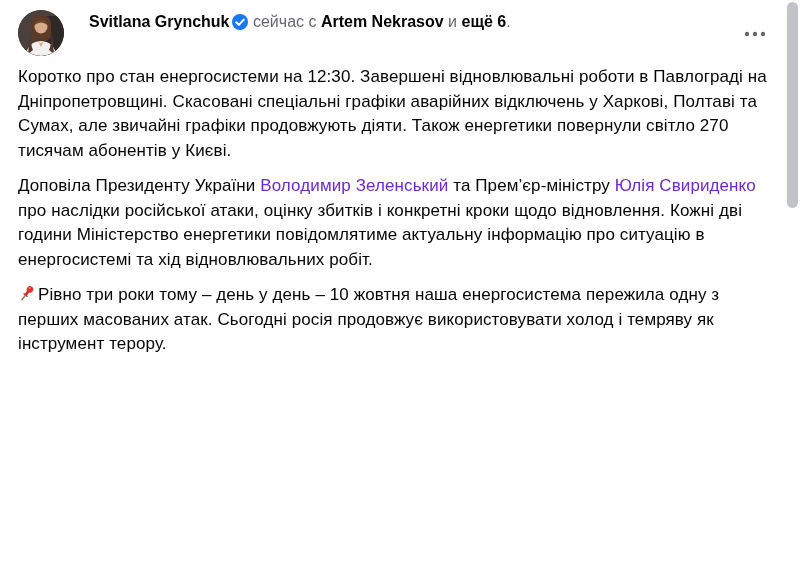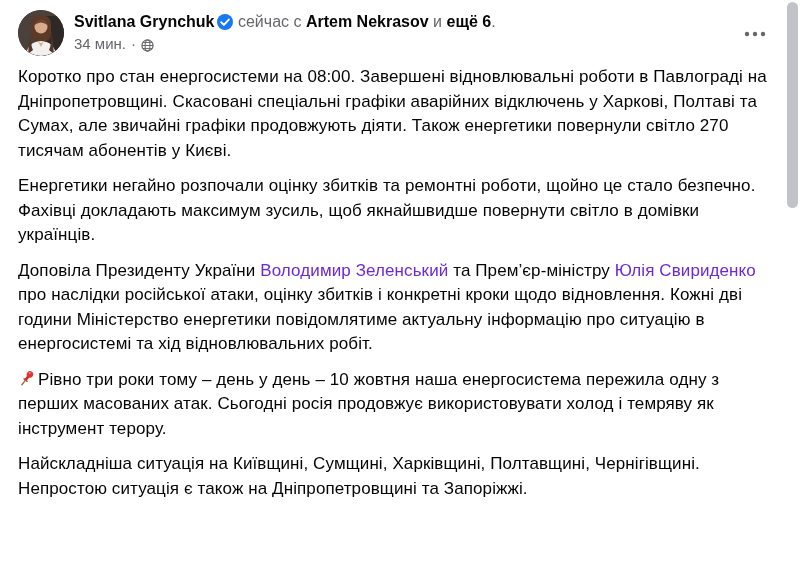--- a/index.html
+++ b/index.html
@@ -17,20 +17,21 @@
     width: 800px;
     height: 574px;
     background: #ffffff;
   }
   
   .header {
     display: flex;
     align-items: flex-start;
     padding: 10px 16px 2px 18px;
     position: relative;
+    gap: 15px;
   }
   .avatar {
     width: 46px;
     height: 46px;
     border-radius: 50%;
     overflow: hidden;
     flex-shrink: 0;
     background: #3c3734;
     cursor: pointer;
   }
@@ -140,55 +141,40 @@
       <div class="name-line">
         <span class="author">Svitlana Grynchuk</span><span class="badge"><svg width="16" height="16" viewBox="0 0 16 16">
               <circle cx="8" cy="8" r="8" fill="#1877f2"></circle>
               <path d="M4.2 8.2 L6.9 10.9 L11.8 5.6" fill="none" stroke="#ffffff" stroke-width="2" stroke-linecap="round" stroke-linejoin="round"></path>
             </svg></span>
         <span class="ctx">сейчас с</span>
         <span class="tagged">Artem Nekrasov</span>
         <span class="ctx">и</span>
         <span class="tagged">ещё 6</span><span class="ctx">.</span>
       </div>
-      <div class="meta-line">
-        <span>34 мин.</span>
-        <span>·</span>
-        <span class="globe">
-          <svg width="13" height="13" viewBox="0 0 14 14">
-            <circle cx="7" cy="7" r="6" fill="none" stroke="#65676b" stroke-width="1.3"></circle>
-            <ellipse cx="7" cy="7" rx="2.6" ry="6" fill="none" stroke="#65676b" stroke-width="1.1"></ellipse>
-            <line x1="1" y1="7" x2="13" y2="7" stroke="#65676b" stroke-width="1.1"></line>
-            <line x1="2" y1="3.8" x2="12" y2="3.8" stroke="#65676b" stroke-width="1.0"></line>
-            <line x1="2" y1="10.2" x2="12" y2="10.2" stroke="#65676b" stroke-width="1.0"></line>
-          </svg>
-        </span>
-      </div>
     </div>
 
     <div class="more-btn">
       <svg width="22" height="6" viewBox="0 0 22 6">
         <circle cx="3" cy="3" r="2.2" fill="#65676b"></circle>
         <circle cx="11" cy="3" r="2.2" fill="#65676b"></circle>
         <circle cx="19" cy="3" r="2.2" fill="#65676b"></circle>
       </svg>
     </div>
   </div>
 
   <div class="post-body">
-      <p class="post-paragraph"><span>Коротко про стан енергосистеми на 08:00. Завершені відновлювальні роботи в Павлограді на Дніпропетровщині. Скасовані спеціальні графіки аварійних відключень у Харкові, Полтаві та Сумах, але звичайні графіки продовжують діяти. Також енергетики повернули світло 270 тисячам абонентів у Києві.</span></p>
-      <p class="post-paragraph"><span>Енергетики негайно розпочали оцінку збитків та ремонтні роботи, щойно це стало безпечно. Фахівці докладають максимум зусиль, щоб якнайшвидше повернути світло в домівки українців.</span></p>
+      <p class="post-paragraph"><span>Коротко про стан енергосистеми на 12:30. Завершені відновлювальні роботи в Павлограді на Дніпропетровщині. Скасовані спеціальні графіки аварійних відключень у Харкові, Полтаві та Сумах, але звичайні графіки продовжують діяти. Також енергетики повернули світло 270 тисячам абонентів у Києві.</span></p>
       <p class="post-paragraph"><span>Доповіла Президенту України </span><a class="mention">Володимир Зеленський</a><span> та Прем’єр-міністру </span><a class="mention">Юлія Свириденко</a><span> про наслідки російської атаки, оцінку збитків і конкретні кроки щодо відновлення. Кожні дві години Міністерство енергетики повідомлятиме актуальну інформацію про ситуацію в енергосистемі та хід відновлювальних робіт.</span></p>
       <p class="post-paragraph"><span class="pin-icon"><svg width="19" height="19" viewBox="0 0 20 20">
             <g transform="rotate(38 10 9)">
               <rect x="8.6" y="6.5" width="2.8" height="5.5" fill="#c62f27"></rect>
               <circle cx="10" cy="4.8" r="3.4" fill="#e0352b"></circle>
               <circle cx="8.9" cy="3.8" r="1" fill="#f28b85"></circle>
               <path d="M7 11.6 L13 11.6 L12.2 13.1 L7.8 13.1 Z" fill="#c62f27"></path>
               <path d="M10 13.1 L10 18.6" stroke="#9a6b3f" stroke-width="1.5" stroke-linecap="round"></path>
             </g>
           </svg></span><span>Рівно три роки тому – день у день – 10 жовтня наша енергосистема пережила одну з перших масованих атак. Сьогодні росія продовжує використовувати холод і темряву як інструмент терору.</span></p>
-      <p class="post-paragraph"><span>Найскладніша ситуація на Київщині, Сумщині, Харківщині, Полтавщині, Чернігівщині. Непростою ситуація є також на Дніпропетровщині та Запоріжжі.</span></p>
       <p class="post-paragraph"></p>
     </div>
 
   <div class="scrollbar-thumb"></div>
 </div>
 
 </body></html>

